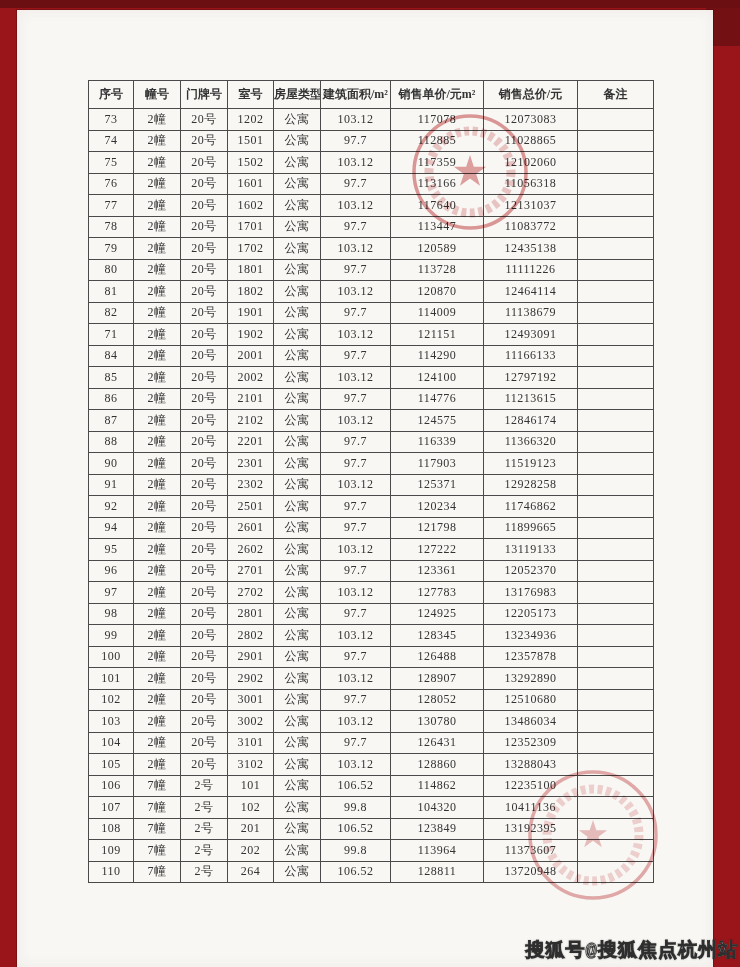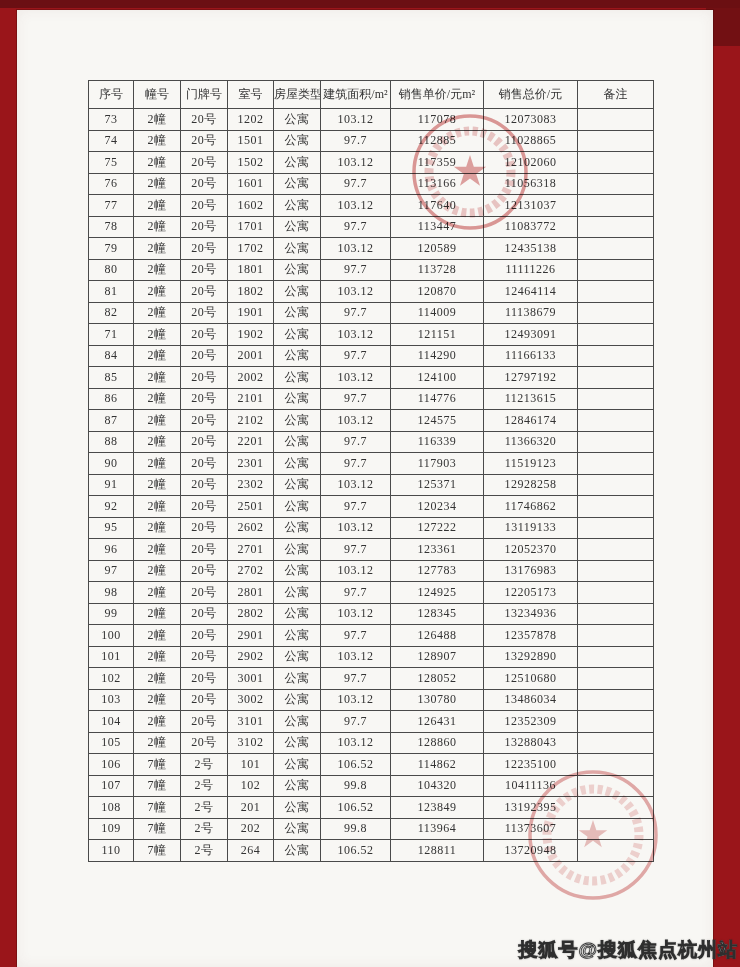--- a/index.html
+++ b/index.html
@@ -15,27 +15,27 @@
   .paper{position:absolute;left:17px;top:10px;right:27px;bottom:0;background:var(--paper);
          box-shadow:0 0 0 1px rgba(70,5,5,.35), inset 0 0 14px rgba(120,60,60,.07);z-index:2;}
   table.price{position:absolute;left:71px;top:70px;width:565px;border-collapse:collapse;table-layout:fixed;}
   table.price th, table.price td{
     border:1px solid var(--table-border);
     color:var(--text);
     text-align:center;vertical-align:middle;
     font-size:12px;letter-spacing:.5px;
     overflow:hidden;white-space:nowrap;
   }
-  table.price th{height:28px;font-weight:normal;letter-spacing:0;}
+  table.price th{height:28px;font-weight:bold;letter-spacing:0;}
   table.price td{height:21.5px;}
   .stamp{position:absolute;mix-blend-mode:multiply;opacity:.85;pointer-events:none;z-index:5;}
   .stamp-top{left:388px;top:97px;}
   .stamp-bottom{left:506px;top:755px;opacity:.7;}
   .watermark{position:absolute;right:2px;bottom:4px;z-index:9;
-    font-family:Liberation Sans, sans-serif;
+    font-family:Liberation Mono, monospace;
     font-size:19px;font-weight:bold;letter-spacing:1px;color:#f7f7f7;
     -webkit-text-stroke:.8px #2e2e2e;text-shadow:0 0 2px rgba(40,40,40,.65);text-align:right;}
 </style>
 </head>
 <body>
 
 <div class="frame">
   <div class="paper">
 
     <table class="price">
@@ -267,20 +267,31 @@
             <td>2幢</td>
             <td>20号</td>
             <td>2501</td>
             <td>公寓</td>
             <td>97.7</td>
             <td>120234</td>
             <td>11746862</td>
             <td></td>
           </tr>
           <tr>
+            <td>94</td>
+            <td>2幢</td>
+            <td>20号</td>
+            <td>2601</td>
+            <td>公寓</td>
+            <td>97.7</td>
+            <td>121798</td>
+            <td>11899665</td>
+            <td></td>
+          </tr>
+          <tr>
             <td>95</td>
             <td>2幢</td>
             <td>20号</td>
             <td>2602</td>
             <td>公寓</td>
             <td>103.12</td>
             <td>127222</td>
             <td>13119133</td>
             <td></td>
           </tr>

